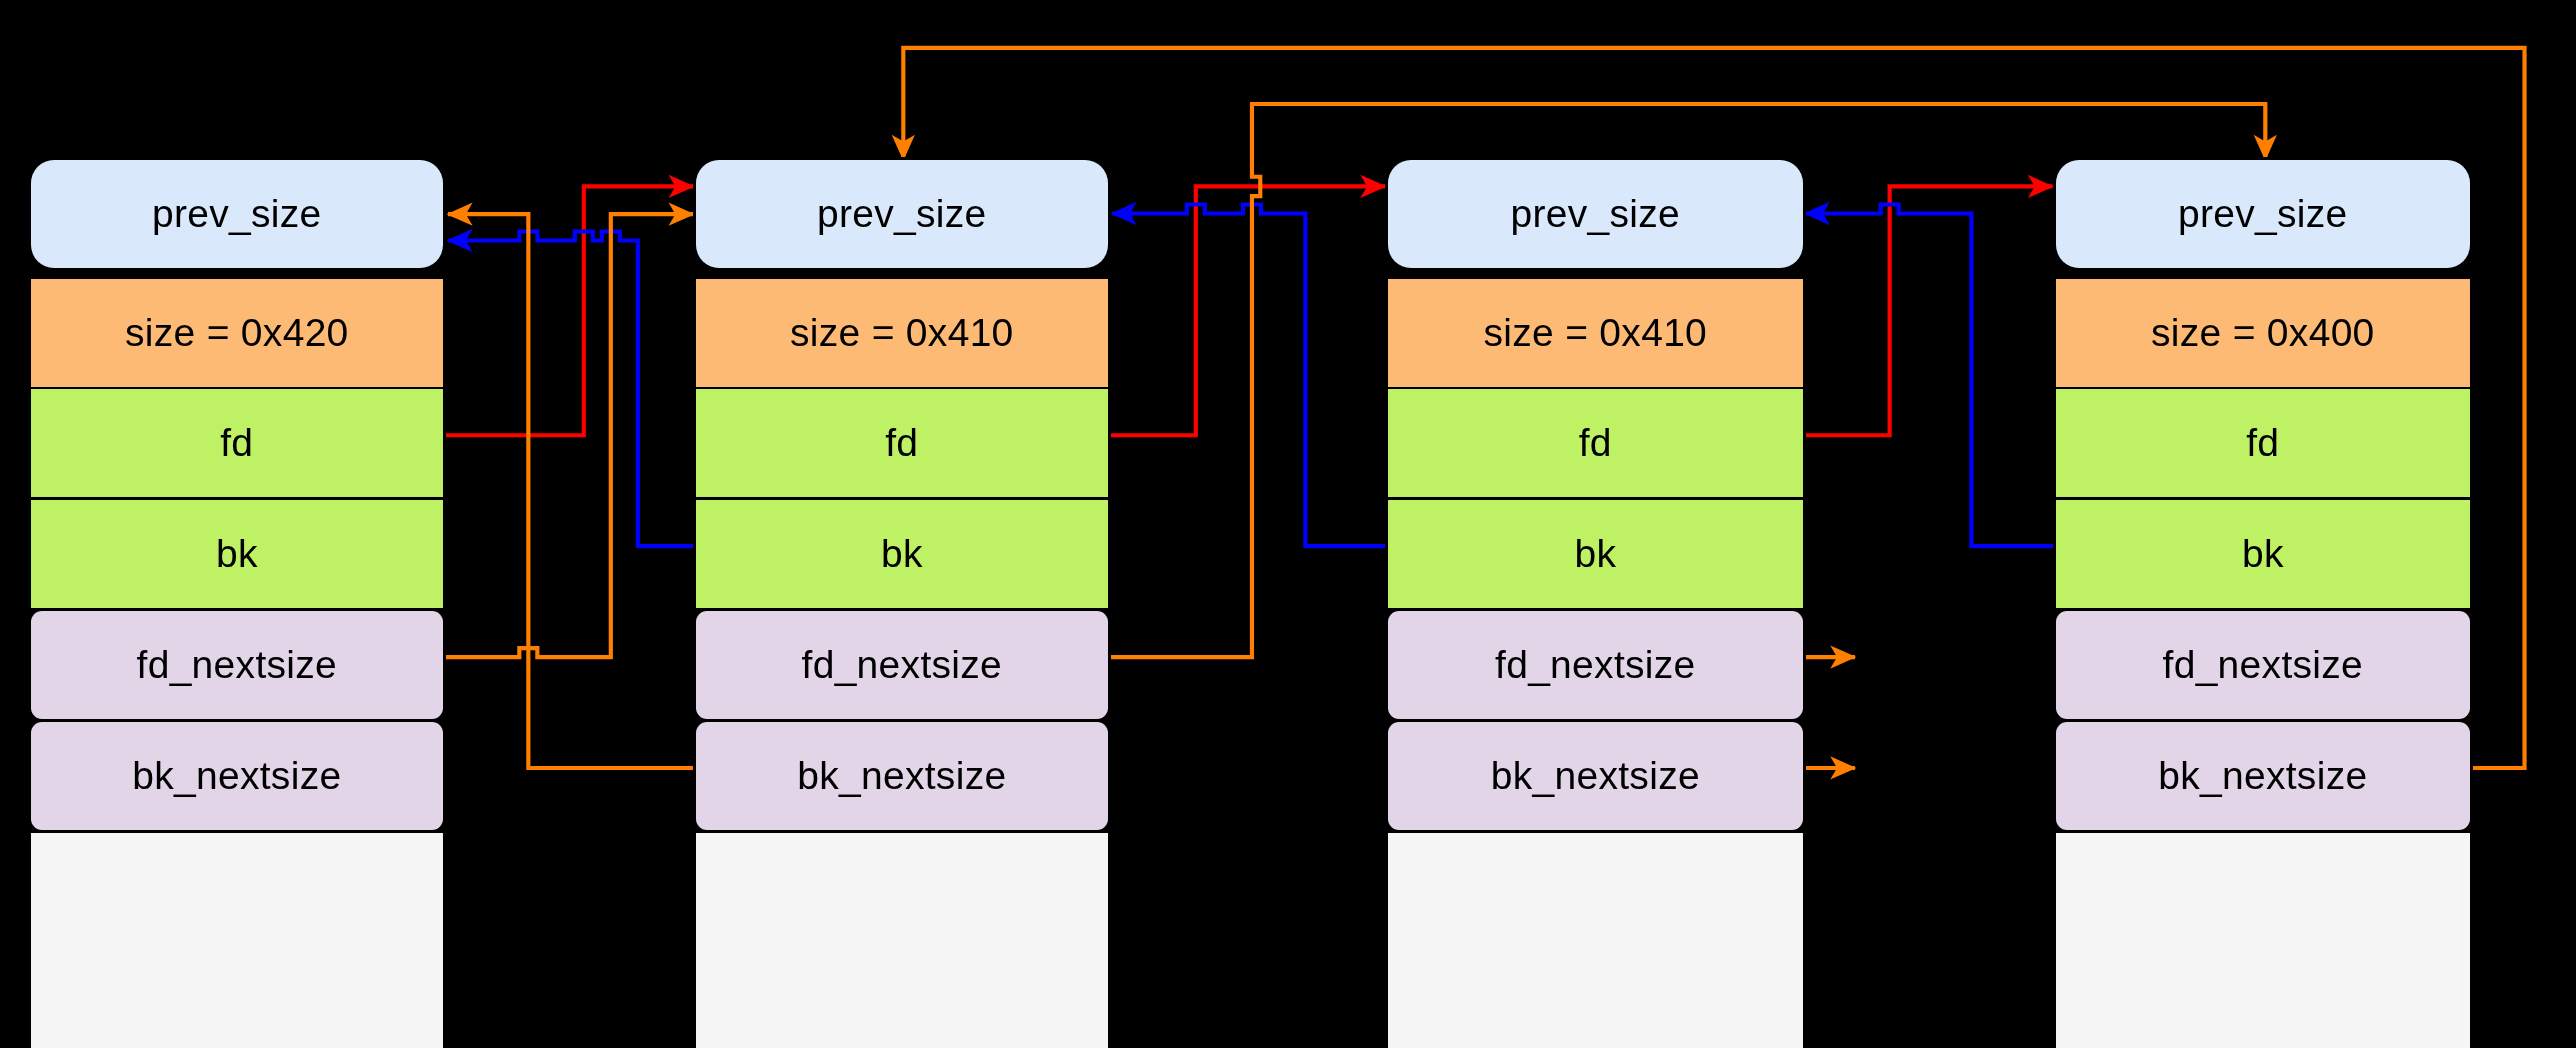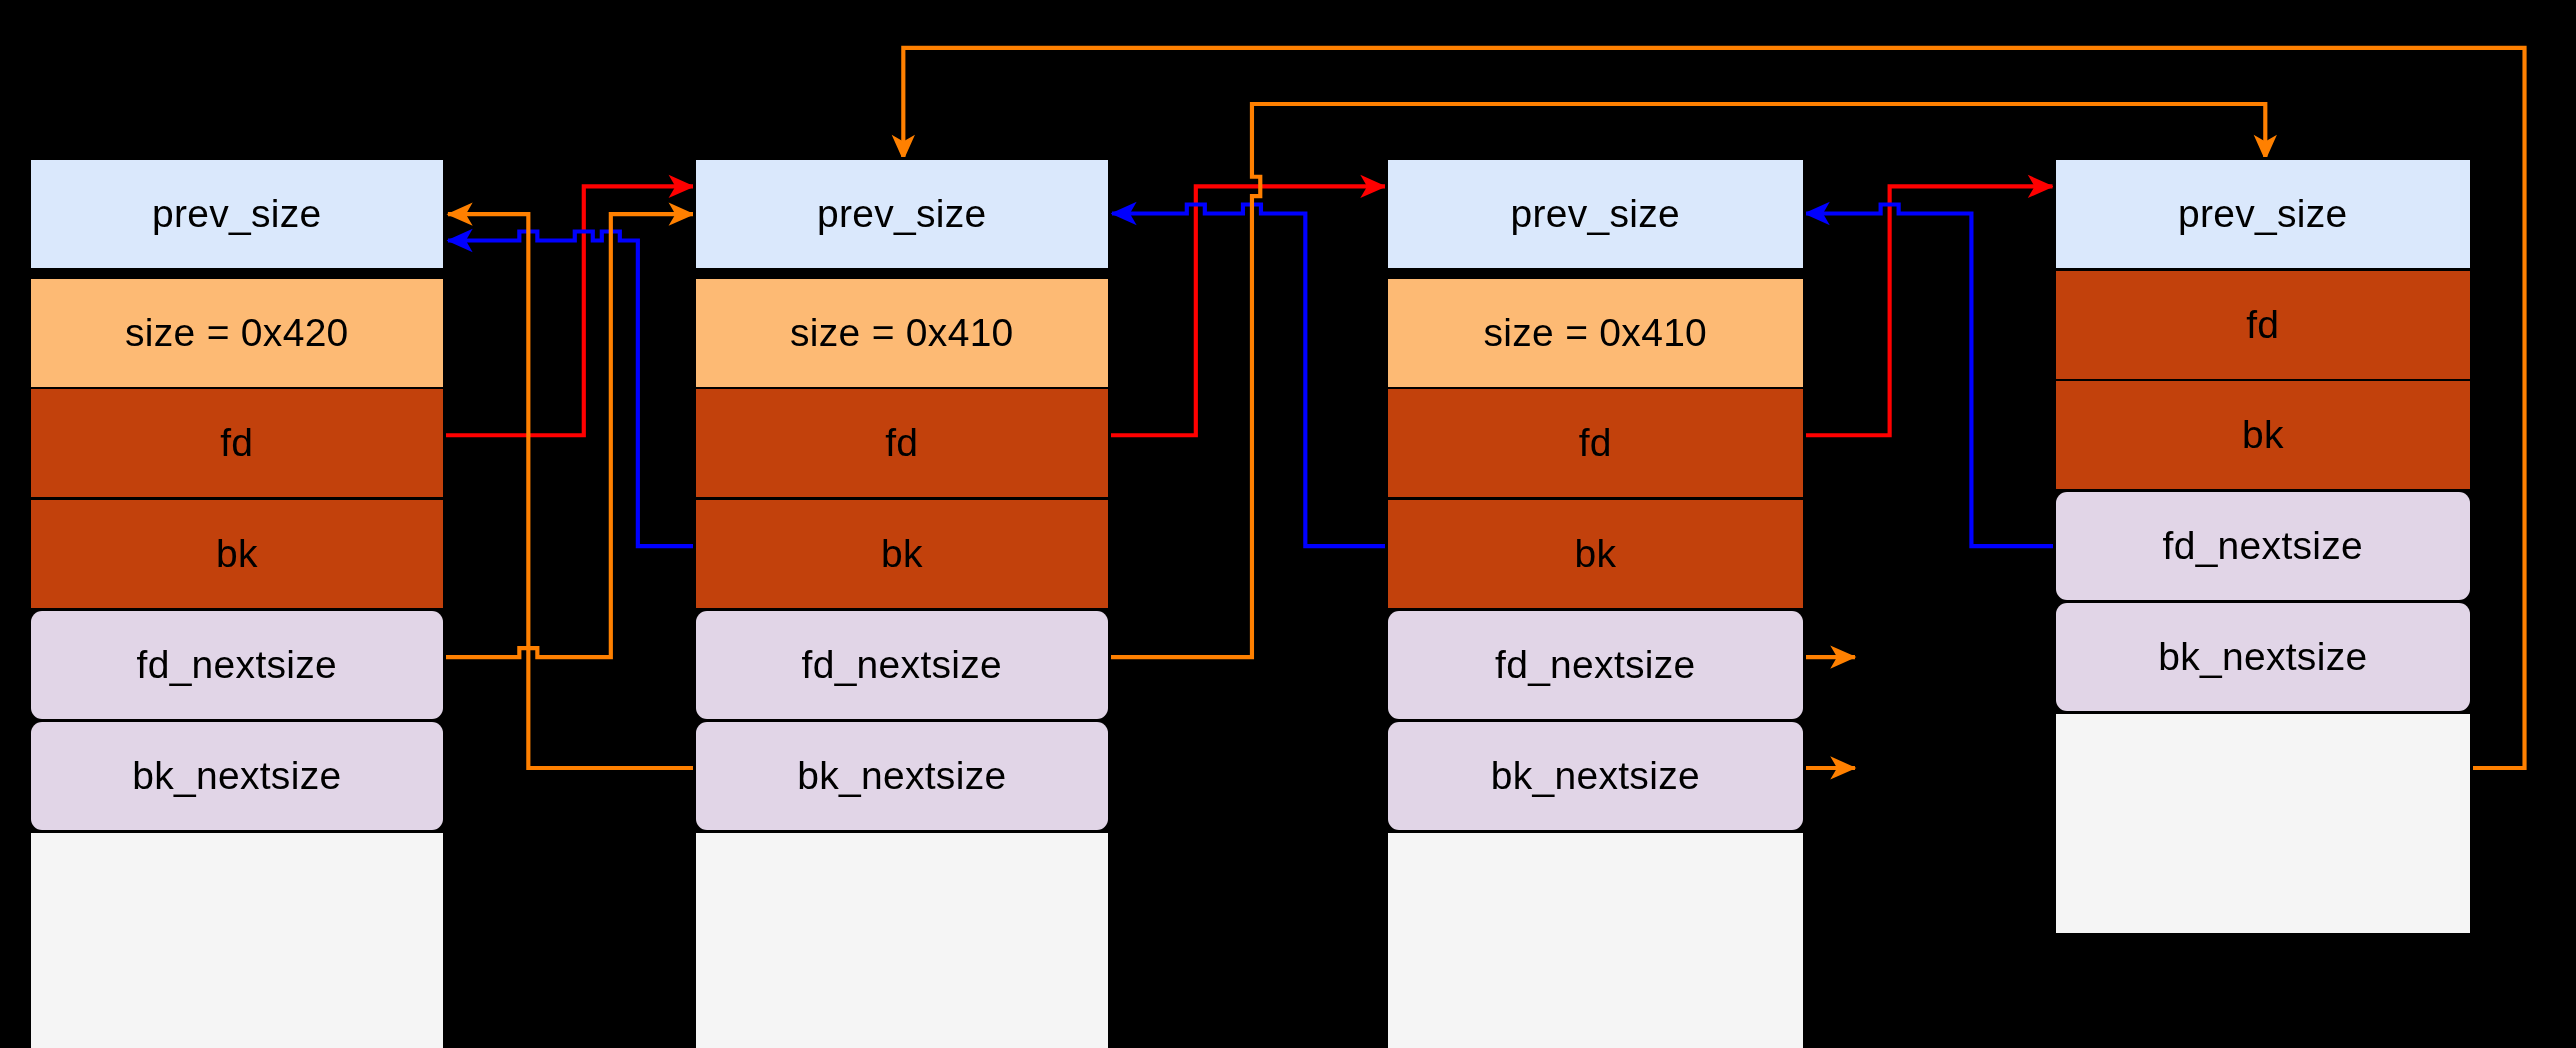--- a/index.html
+++ b/index.html
@@ -3,23 +3,23 @@
 <meta charset="utf-8">
 <title>Largebin chunk diagram</title>
 <style>
   html,body{margin:0;padding:0;background:#000;}
   #canvas{position:relative;width:2576px;height:1048px;background:#000;overflow:hidden;
           font-family:"Liberation Sans","DejaVu Sans",sans-serif;}
   .chunk{position:absolute;top:157px;display:flex;flex-direction:column;row-gap:2.8px;
          padding:2.8px;background:#000;box-sizing:content-box;}
   .row{height:108px;display:flex;align-items:center;justify-content:center;
        font-size:39px;color:#000;letter-spacing:0.3px;}
-  .row-prev{background:#dae8fc;}
+  .row-prev{background:#dae8fc;border-radius:23px;}
   .row-size{background:#fdba74;margin-top:8px;}
-  .row-fd,.row-bk{background:#c2410c;}
+  .row-fd,.row-bk{background:#bef264;}
   .row-fdns,.row-bkns{background:#e1d5e7;border-radius:11px;}
   .row-blank{background:#f5f5f5;height:219px;}
   #arrows{position:absolute;left:0;top:0;width:2576px;height:1048px;pointer-events:none;}
 </style>
 </head>
 <body>
 
 <div id="canvas">
 
   <svg id="arrows" viewBox="0 0 3716 1512" xmlns="http://www.w3.org/2000/svg">
@@ -73,20 +73,21 @@
     <div class="row row-size">size = 0x410</div>
     <div class="row row-fd">fd</div>
     <div class="row row-bk">bk</div>
     <div class="row row-fdns">fd_nextsize</div>
     <div class="row row-bkns">bk_nextsize</div>
     <div class="row row-blank"></div>
   </div>
 
   <div class="chunk" style="left:2053px;width:414px;">
     <div class="row row-prev">prev_size</div>
+    <div class="row row-size">size = 0x400</div>
     <div class="row row-fd">fd</div>
     <div class="row row-bk">bk</div>
     <div class="row row-fdns">fd_nextsize</div>
     <div class="row row-bkns">bk_nextsize</div>
     <div class="row row-blank"></div>
   </div>
 
 </div>
 
 

